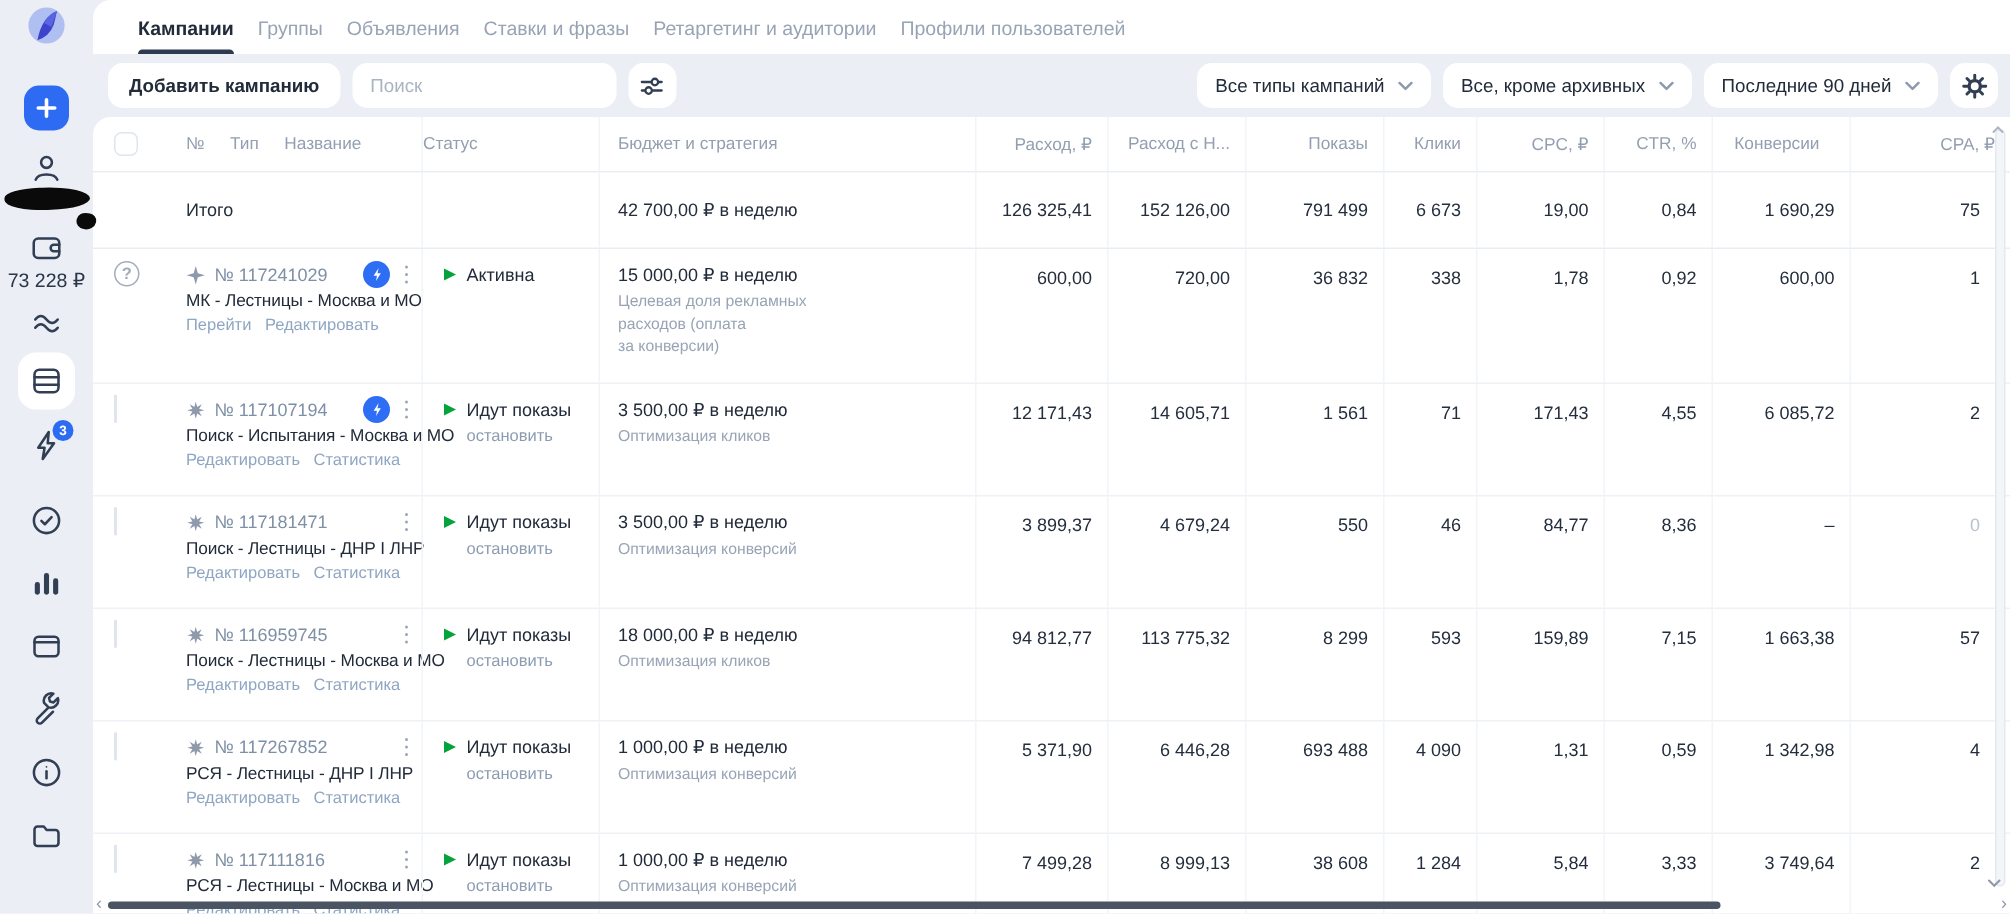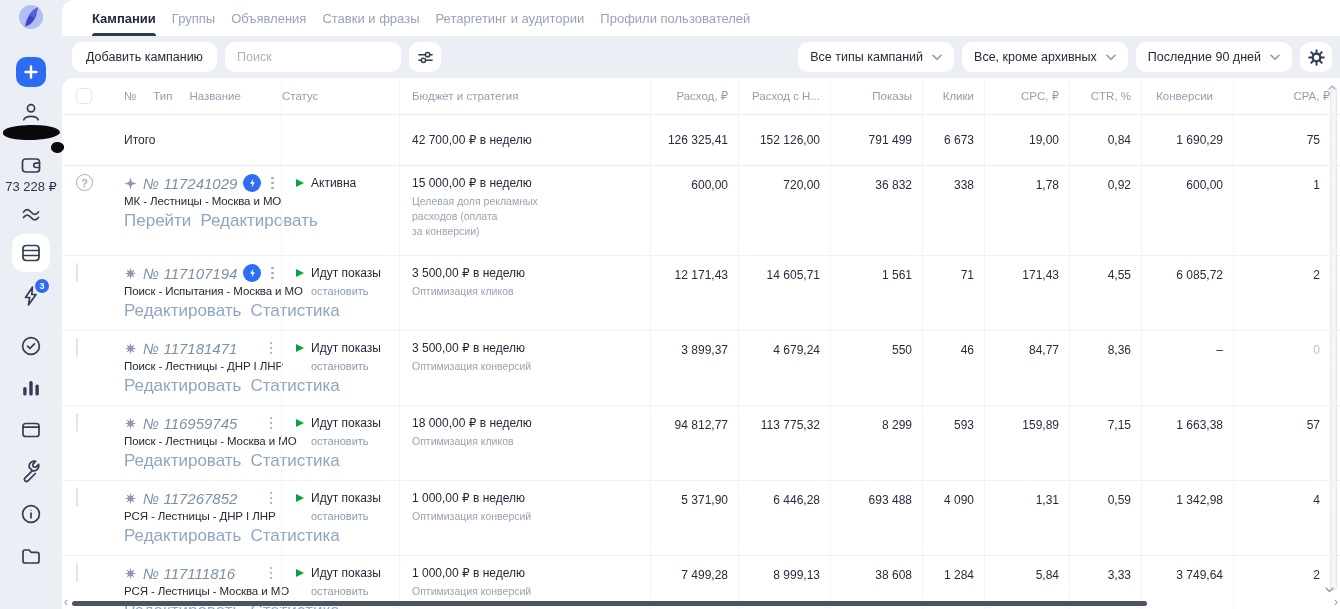--- a/index.html
+++ b/index.html
@@ -33,21 +33,21 @@
     display: flex; align-items: center; padding-left: 30px; gap: 16px; flex: none; }
   .tab { position: relative; height: 100%; display: flex; align-items: center;
     font-size: 13px; color: #98a4b5; cursor: pointer; white-space: nowrap; }
   .tab.active { color: #212b3a; font-weight: 700; }
   .tab.active::after { content: ""; position: absolute; left: 0; right: 0; bottom: 0;
     height: 3px; border-radius: 3px 3px 0 0; background: #2e3a4d; }
 
   .toolbar { height: 42px; flex: none; display: flex; align-items: center; padding: 0 8px 0 10px; gap: 8px; }
   .pill { height: 30px; background: #fff; border-radius: 10px; display: flex; align-items: center;
     font-size: 12.5px; color: #212b3a; border: none; cursor: pointer; }
-  .btn-add { padding: 0 14px; font-weight: 400; }
+  .btn-add { padding: 0 14px; font-weight: 700; }
   .search { width: 176px; padding: 0 12px; cursor: text; }
   .search input { border: none; outline: none; width: 100%; font-size: 12.5px;
     font-family: inherit; color: #212b3a; background: transparent; }
   .search input::placeholder { color: #a9b4c2; }
   .iconbtn { width: 32px; justify-content: center; }
   .spacer { flex: 1; }
   .dropdown { padding: 0 12px; gap: 9px; }
 
   
   .card { flex: 1; background: #fff; border-radius: 12px 0 0 0; overflow: hidden; position: relative; }
@@ -68,30 +68,30 @@
   .cell.last { padding-right: 20px; }
 
   .trow { height: 75px; border-bottom: 1px solid #eef1f5; }
   .trow.tall { height: 90px; }
   .c-check { padding: 8px 0 0 14px; }
   .help { width: 17px; height: 17px; border-radius: 50%; border: 1.5px solid #a2adbc; color: #a2adbc;
     font-size: 11px; font-weight: 700; display: flex; align-items: center; justify-content: center; cursor: pointer; }
   .c-name { padding: 8px 0 0 18px; min-width: 0; }
   .name-top { display: flex; align-items: center; gap: 6px; height: 18px; }
   .t-icon { flex: none; display: flex; }
-  .num { font-size: 15px; color: #7e90a6; white-space: nowrap; font-style: italic; }
+  .num { font-size: 12px; color: #7e90a6; white-space: nowrap; }
   .name-actions { margin-left: auto; display: flex; align-items: center; gap: 7px; padding-right: 6px; }
   .boost { width: 18px; height: 18px; border-radius: 50%; background: #2e6ef5;
     display: flex; align-items: center; justify-content: center; flex: none; }
   .kebab { display: flex; flex-direction: column; gap: 2.5px; padding: 2px 3px; cursor: pointer; }
   .kebab i { width: 2.5px; height: 2.5px; border-radius: 50%; background: #9aa6b8; }
   .title { font-size: 11.5px; font-weight: 500; color: #222b3a; margin-top: 3px;
     letter-spacing: -0.1px; white-space: nowrap; }
   .links { margin-top: 4px; display: flex; gap: 9px; }
-  .link { font-size: 17px; color: #8fa6c2; cursor: pointer; white-space: nowrap; text-align: right; }
+  .link { font-size: 11px; color: #8fa6c2; cursor: pointer; white-space: nowrap; text-align: right; }
   .c-status { padding: 10px 0 0 14px; }
   .st-main { display: flex; align-items: center; gap: 7px; font-size: 12px; color: #222b3a; }
   .play { width: 0; height: 0; border-left: 8px solid #04a33c;
     border-top: 4.5px solid transparent; border-bottom: 4.5px solid transparent; }
   .st-sub { margin-top: 5px; margin-left: 15px; font-size: 11px; color: #8b9cb2; cursor: pointer; }
   .c-budget { padding: 10px 0 0 12px; }
   .b-main { font-size: 12px; font-weight: 500; color: #222b3a; white-space: nowrap; }
   .b-sub { margin-top: 4px; font-size: 10.5px; line-height: 1.42; color: #98a4b5; width: 132px; }
   .vcell { font-size: 12px; color: #242e3d; padding-top: 12px; text-align: right; padding-right: 10px; white-space: nowrap; }
   .vcell.last { padding-right: 20px; }

